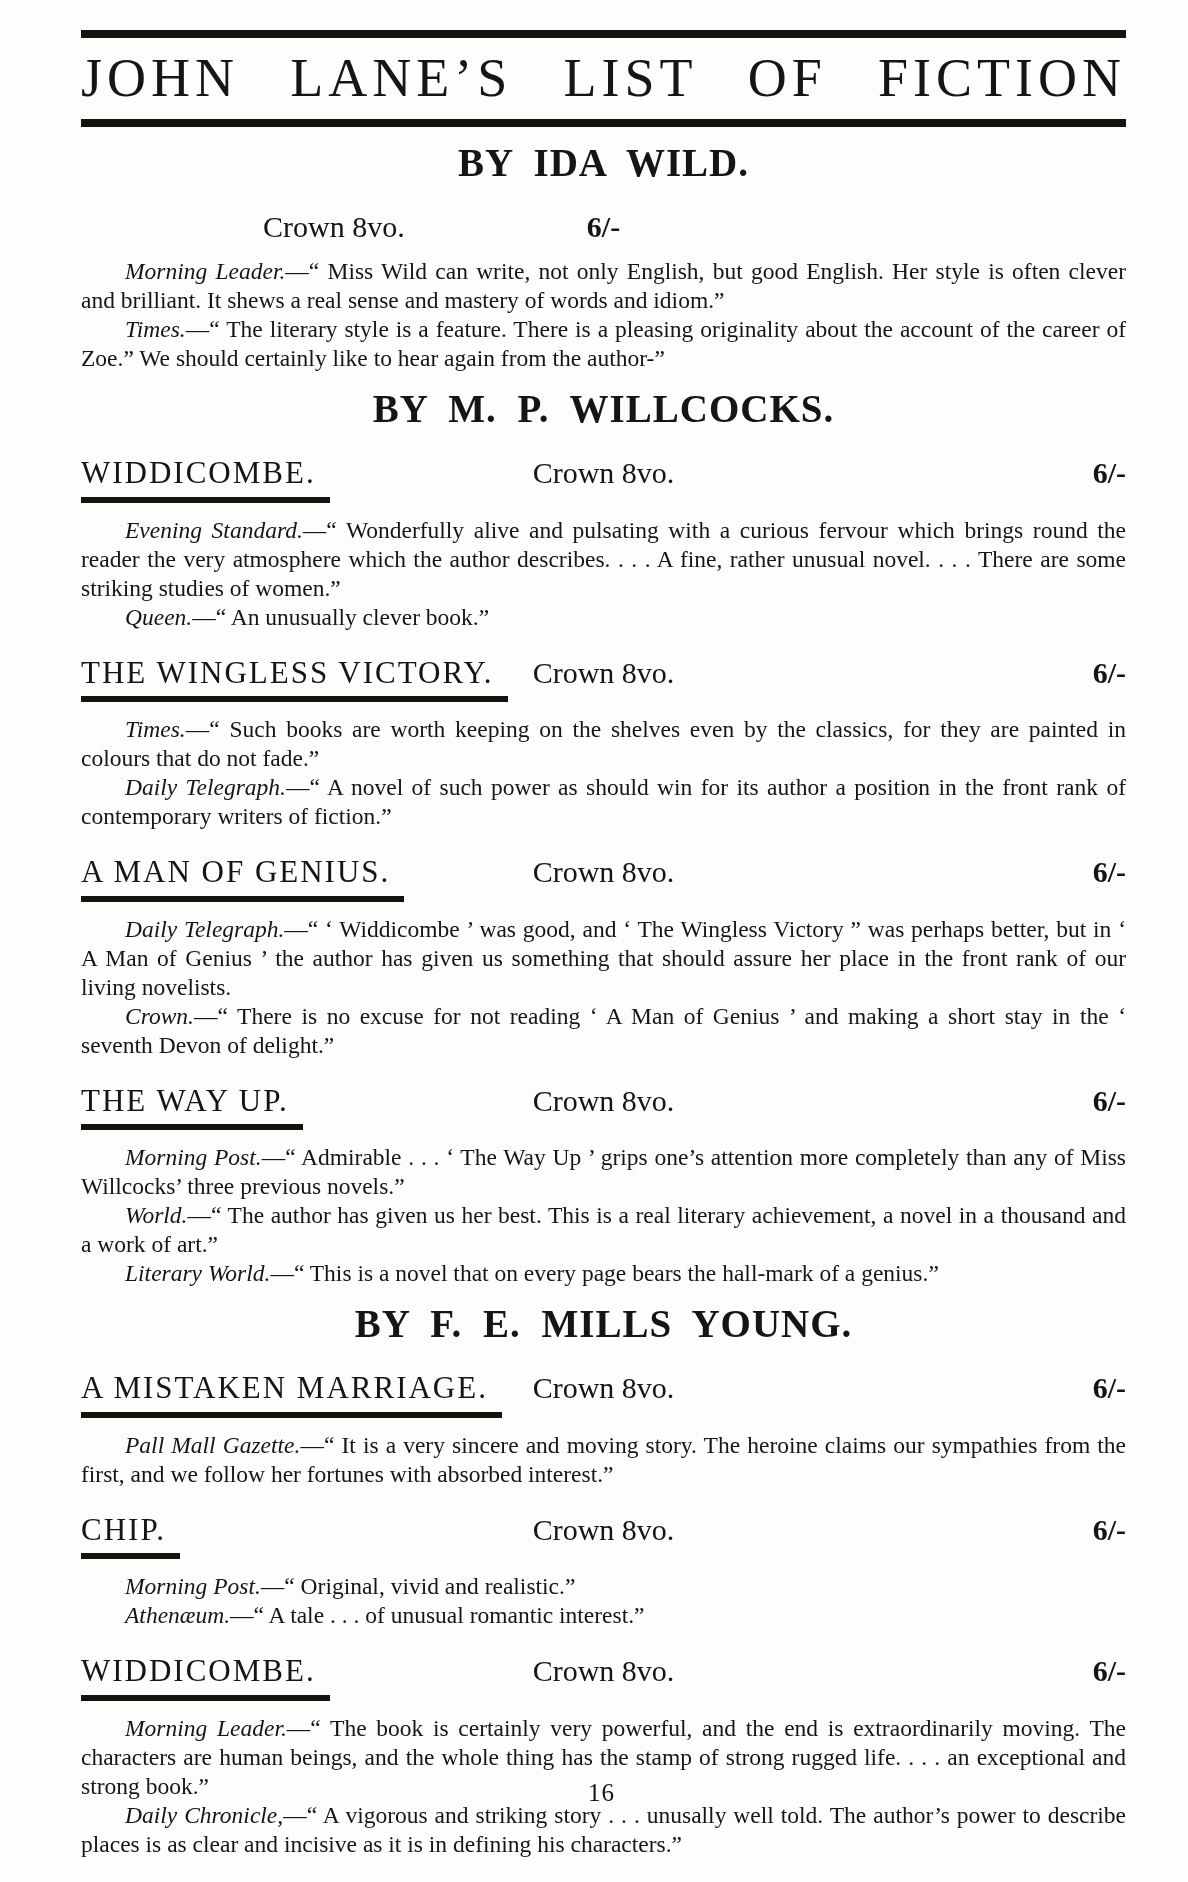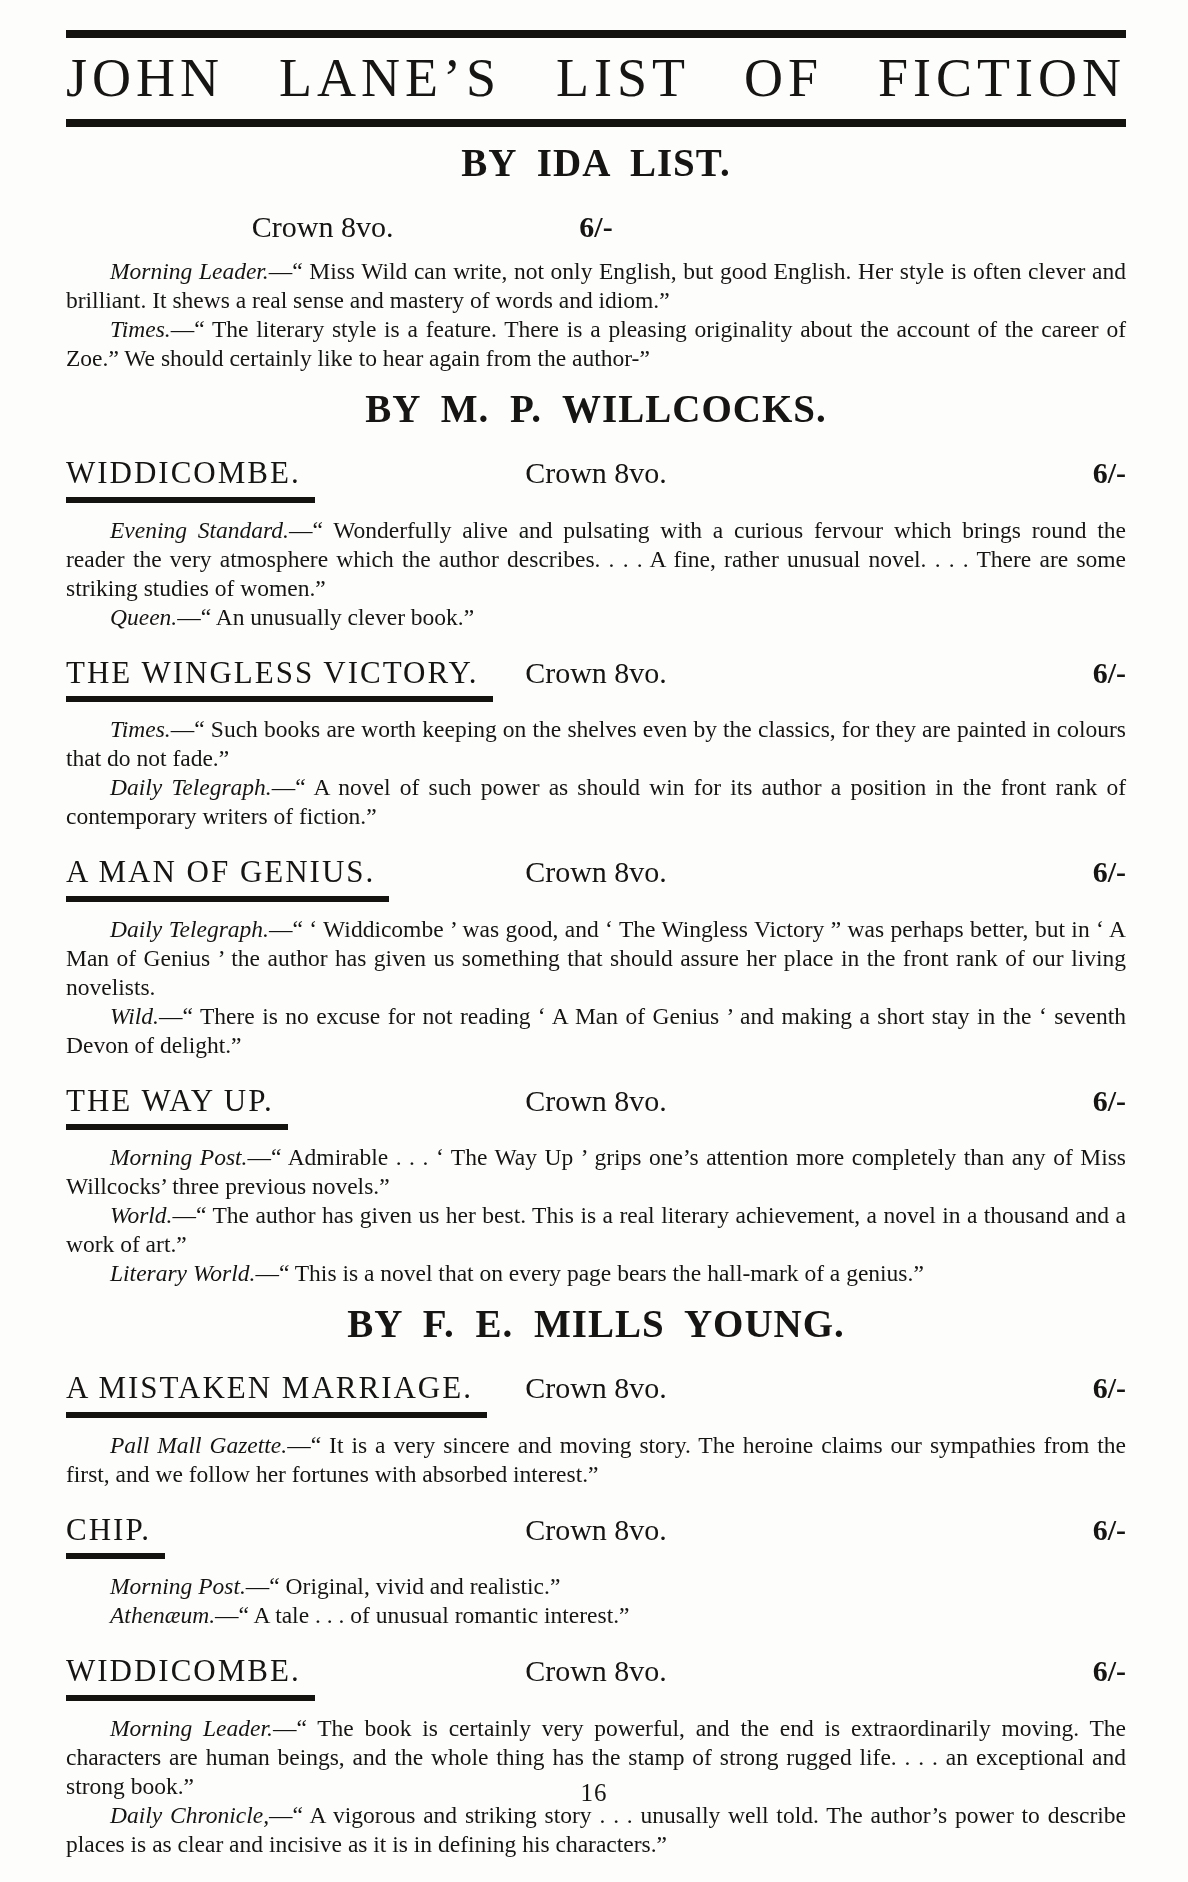--- a/index.html
+++ b/index.html
@@ -8,20 +8,21 @@
     background: #fdfdfb;
     color: #161514;
     font-family: "Liberation Serif", serif;
     overflow: hidden;
   }
   .page {
     position: relative;
     box-sizing: border-box;
     height: 100%;
     padding: 30px 62px 0 66px;
+    margin-left: 15px;
   }
   .rule { height: 8px; background: #151310; }
   .header-title {
     font-size: 54px;
     font-weight: 400;
     line-height: 1.12;
     letter-spacing: 5px;
     margin: 10px 0 11px;
     text-align: justify;
     text-align-last: justify;
@@ -73,21 +74,21 @@
 </head>
 <body>
 
 <div class="page">
 
   <div class="rule"></div>
   <h1 class="header-title">JOHN LANE’S LIST OF FICTION</h1>
   <div class="rule"></div>
 
   <section>
-    <h2 class="section-heading">BY IDA LIST.</h2>
+    <h2 class="section-heading">BY IDA WILD.</h2>
 
     <article>
       <div class="book-row">
         <span class="book-format">Crown 8vo.</span>
         <span class="book-price">6/-</span>
       </div>
       <div class="reviews">
         <p class="review"><span class="src">Morning Leader.</span><span>—“ Miss Wild can write, not only English, but good English. Her style is often clever and brilliant.  It shews a real sense and mastery of words and idiom.”</span></p>
         <p class="review"><span class="src">Times.</span><span>—“ The literary style is a feature.  There is a pleasing originality about the account of the career of Zoe.”  We should certainly like to hear again from the author-”</span></p>
       </div>
@@ -122,21 +123,21 @@
     </article>
 
     <article>
       <div class="book-row">
         <span class="book-title">A MAN OF GENIUS.</span>
         <span class="book-format">Crown 8vo.</span>
         <span class="book-price">6/-</span>
       </div>
       <div class="reviews">
         <p class="review"><span class="src">Daily Telegraph.</span><span>—“ ‘ Widdicombe ’ was good, and ‘ The Wingless Victory ” was perhaps better, but in ‘ A Man of Genius ’ the author has given us something that should assure her place in the front rank of our living novelists.</span></p>
-        <p class="review"><span class="src">Wild.</span><span>—“ There is no excuse for not reading ‘ A Man of Genius ’ and making a short stay in the ‘ seventh Devon of delight.”</span></p>
+        <p class="review"><span class="src">Crown.</span><span>—“ There is no excuse for not reading ‘ A Man of Genius ’ and making a short stay in the ‘ seventh Devon of delight.”</span></p>
       </div>
     </article>
 
     <article>
       <div class="book-row">
         <span class="book-title">THE WAY UP.</span>
         <span class="book-format">Crown 8vo.</span>
         <span class="book-price">6/-</span>
       </div>
       <div class="reviews">

